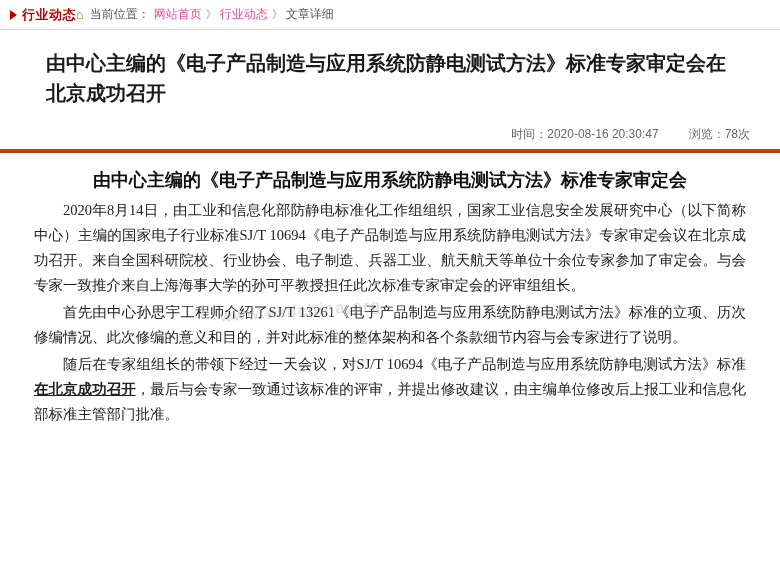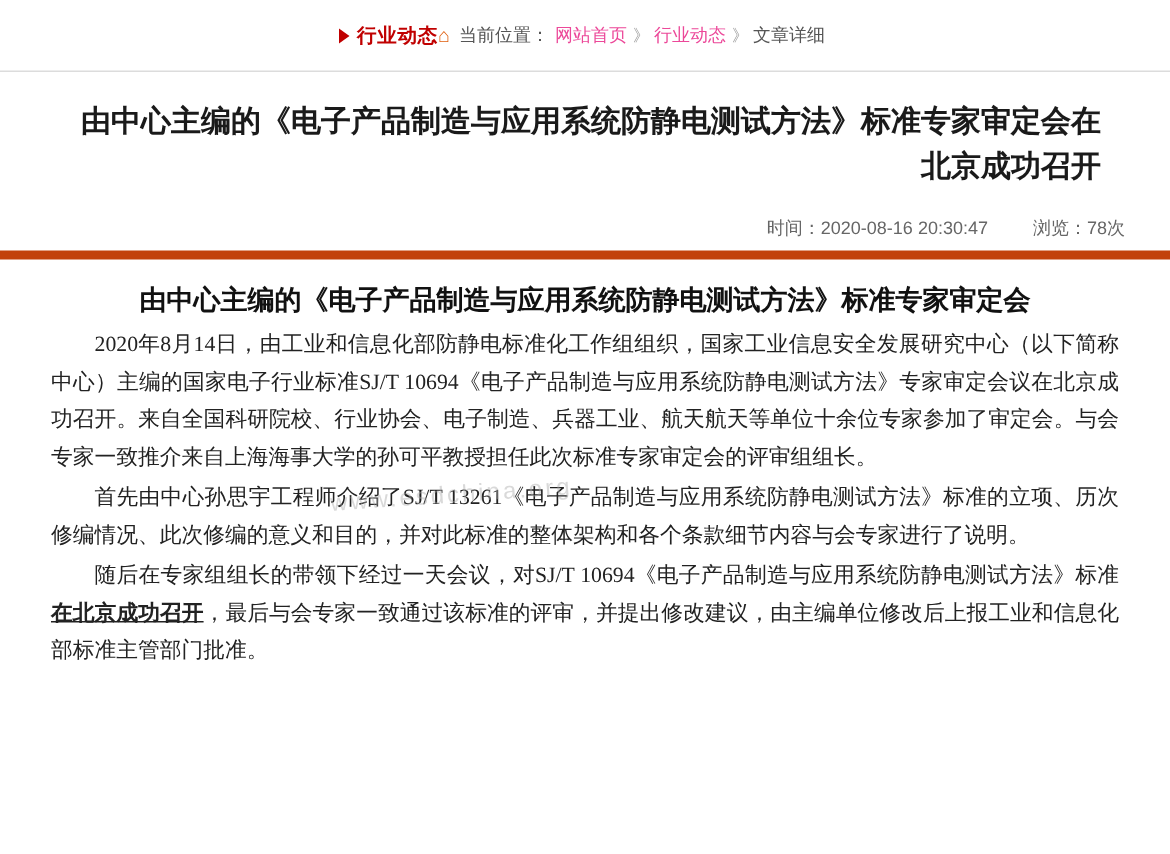--- a/index.html
+++ b/index.html
@@ -16,25 +16,25 @@
   }
   .page {
     position: relative;
     width: 780px;
     height: 569px;
     box-sizing: border-box;
   }
 
   
   .topbar {
-    height: 48px;
+    height: 30px;
     border-bottom: 1px solid #dcdcdc;
     display: flex;
     align-items: center;
-    justify-content: center;
+    justify-content: flex-start;
     padding: 0 14px 0 10px;
     box-sizing: border-box;
     background: #fff;
   }
   .crumb-left {
     display: flex;
     align-items: center;
     gap: 5px;
   }
   .red-arrow {
@@ -70,41 +70,41 @@
     letter-spacing: -1px;
   }
   .crumb-link {
     color: #ec4899;
     text-decoration: none;
   }
 
   
   .title-area {
     padding: 18px 46px 6px 46px;
-    text-align: right;
+    text-align: left;
   }
   .doc-title {
     font-size: 20px;
     line-height: 30px;
     font-weight: bold;
     color: #1a1a1a;
     font-family: "Liberation Serif", serif;
     margin: 0;
   }
 
   
   .meta-row {
     display: flex;
     justify-content: flex-end;
     align-items: center;
     gap: 30px;
     font-size: 12px;
     color: #666;
     padding: 12px 30px 6px 30px;
-    border-bottom: 6px solid #c2410c;
+    border-bottom: 4px solid #c2410c;
     margin: 0 0px 0 0px;
   }
   .meta-item {
     white-space: nowrap;
     font-family: "Liberation Sans", sans-serif;
   }
 
   
   .content {
     position: relative;

